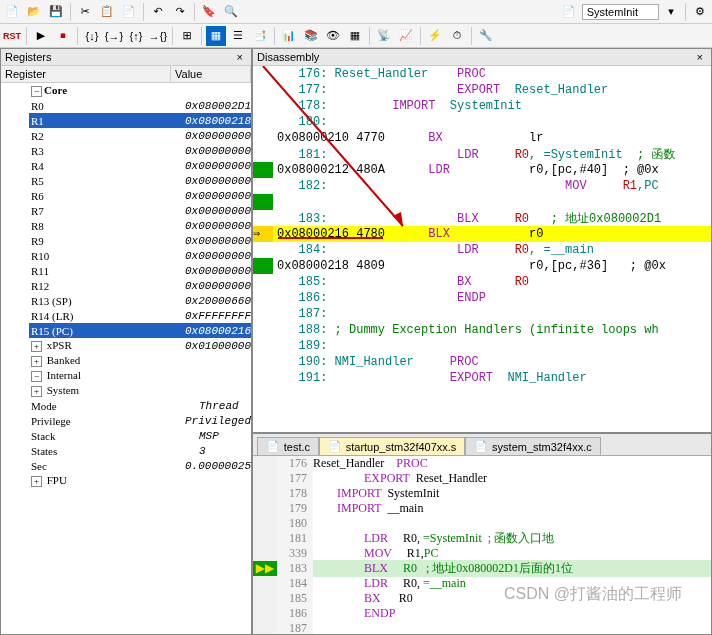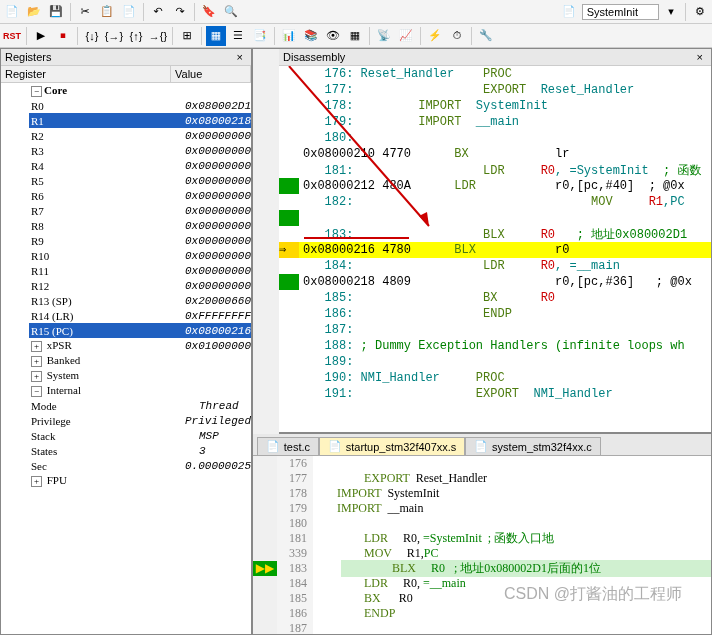--- a/index.html
+++ b/index.html
@@ -18,42 +18,42 @@
 .reg-tree { overflow:auto; flex:1; font-family:Tahoma; font-size:11px; }
 .tree-row { display:flex; align-items:center; height:15px; white-space:nowrap;margin-left:28px; }
 .tree-row .cell-name { width:170px; padding-left:2px; }
 .tree-row .cell-val { flex:1; font-family:'Courier New',monospace;font-style:italic; }
 .expander { display:inline-block; width:11px; height:11px; border:1px solid #888; text-align:center; line-height:9px; font-size:9px; margin-right:2px; cursor:pointer; }
 .indent1 { padding-left:14px; }
 .indent2 { padding-left:32px; }
 .sel { background:#2060c0; color:#fff; }
 .bold { font-weight:bold; }
 .right-side { flex:1; display:flex; flex-direction:column; border:1px solid #888; overflow:hidden; }
-.disasm-panel { flex:1; display:flex; flex-direction:column; background:#fff; border-bottom:2px solid #888; overflow:hidden;margin-left:26px; }
+.disasm-panel { flex:1; display:flex; flex-direction:column; background:#fff; border-bottom:2px solid #888; overflow:hidden; }
 .disasm-body { flex:1; overflow:auto; font-family:'Courier New',monospace; font-size:12px; position:relative; }
 .dline { display:flex; height:16px; align-items:center; white-space:pre; }
 .gutter { width:20px; height:16px; flex-shrink:0; }
 .green { background:#00a000; }
 .yellow-arrow { background:#ffd800; }
 .dcontent { flex:1; padding-left:4px; }
 .lineno { color:#008080; }
-.kw-blue { color:#4d7c0f; }
+.kw-blue { color:#a21caf; }
 .kw-red { color:#cc0000; }
 .comment { color:#008000; }
 .hl-yellow { background:#ffff00; }
 .source-panel { height:200px; display:flex; flex-direction:column; background:#fff; }
 .tabs { display:flex; background:#e8e8e8; border-bottom:1px solid #aaa; height:22px; align-items:flex-end; padding-left:4px; gap:0; }
 .tab { padding:2px 8px; border:1px solid #aaa; border-bottom:none; background:#e0e0e0; font-size:11px; display:flex; align-items:center; gap:4px; cursor:pointer; }
 .tab.active { background:#fff4c0; }
 .src-body { flex:1; overflow:auto; font-family:Liberation Serif, serif; font-size:12px; position:relative; }
 .sline { display:flex; height:15px; align-items:center; white-space:pre; }
 .sline .sgutter { width:24px; height:15px; flex-shrink:0; background:#f0f0f0; }
 .sline .snum { width:36px; text-align:right; padding-right:6px; color:#888; background:#f4f4f4; flex-shrink:0; }
 .sline .scontent { flex:1; }
-.hl-green-light { background:#d0f0d0;margin-left:28px; }
+.hl-green-light { background:#d0f0d0; }
 .red-arrow { position:absolute; pointer-events:none; }
 .watermark { position:absolute; right:30px; bottom:30px; color:rgba(120,120,120,0.6); font-size:16px; font-family:Arial; pointer-events:none; }
 </style>
 </head>
 <body>
 
 <div class="toolbar-row">
   <div class="tbtn">📄</div>
   <div class="tbtn">📂</div>
   <div class="tbtn">💾</div>
@@ -188,25 +188,25 @@
         </div>
         <div class="tree-row">
           <span class="cell-name indent1"><span class="expander">+</span> xPSR</span>
           <span class="cell-val">0x01000000</span>
         </div>
         <div class="tree-row">
           <span class="cell-name"><span class="expander">+</span> Banked</span>
           <span class="cell-val"></span>
         </div>
         <div class="tree-row">
+          <span class="cell-name"><span class="expander">−</span> Internal</span>
+          <span class="cell-val"></span>
+        </div>
+        <div class="tree-row">
           <span class="cell-name"><span class="expander">+</span> System</span>
-          <span class="cell-val"></span>
-        </div>
-        <div class="tree-row">
-          <span class="cell-name"><span class="expander">−</span> Internal</span>
           <span class="cell-val"></span>
         </div>
         <div class="tree-row">
           <span class="cell-name indent2">Mode</span>
           <span class="cell-val">Thread</span>
         </div>
         <div class="tree-row">
           <span class="cell-name indent2">Privilege</span>
           <span class="cell-val">Privileged</span>
         </div>
@@ -237,21 +237,20 @@
       </div>
       <div class="disasm-body" id="disbody">
         <svg class="red-arrow" style="left:0;top:0;width:100%;height:100%;position:absolute">
           <line x1="10" y1="0" x2="150" y2="160" stroke="#cc0000" stroke-width="2"></line>
           <polygon points="150,160 140,150 148,146" fill="#cc0000"></polygon>
           <line x1="25" y1="172" x2="130" y2="172" stroke="#cc0000" stroke-width="2"></line>
         </svg>
       <div class="dline"><div class="gutter "></div><div class="dcontent"><span class="lineno">   176: Reset_Handler    <span class="kw-blue">PROC</span></span></div></div>
           <div class="dline"><div class="gutter "></div><div class="dcontent"><span class="lineno">   177:                  <span class="kw-blue">EXPORT</span>  Reset_Handler</span></div></div>
           <div class="dline"><div class="gutter "></div><div class="dcontent"><span class="lineno">   178:         <span class="kw-blue">IMPORT</span>  SystemInit</span></div></div>
-          <div class="dline"><div class="gutter "></div><div class="dcontent"><span class="lineno">   179:         <span class="kw-blue">IMPORT</span>  __main</span></div></div>
           <div class="dline"><div class="gutter "></div><div class="dcontent"><span class="lineno">   180: </span></div></div>
           <div class="dline"><div class="gutter "></div><div class="dcontent">0x08000210 4770      <span class="kw-blue">BX</span>            lr</div></div>
           <div class="dline"><div class="gutter "></div><div class="dcontent"><span class="lineno">   181:                  <span class="kw-blue">LDR</span>     <span class="kw-red">R0</span>, =SystemInit  <span class="comment">; 函数</span></span></div></div>
           <div class="dline"><div class="gutter green"></div><div class="dcontent">0x08000212 480A      <span class="kw-blue">LDR</span>           r0,[pc,#40]  ; @0x</div></div>
           <div class="dline"><div class="gutter "></div><div class="dcontent"><span class="lineno">   182:                                 <span class="kw-blue">MOV</span>     <span class="kw-red">R1</span>,PC</span></div></div>
           <div class="dline"><div class="gutter green"></div></div>
           <div class="dline"><div class="gutter "></div><div class="dcontent"><span class="lineno">   183:                  <span class="kw-blue">BLX</span>     <span class="kw-red">R0</span>   <span class="comment">; 地址0x080002D1</span></span></div></div>
           <div class="dline hl-yellow"><div class="gutter yellow-arrow"><span style="color:#000">⇒</span></div><div class="dcontent">0x08000216 4780      <span class="kw-blue">BLX</span>           r0</div></div>
           <div class="dline"><div class="gutter "></div><div class="dcontent"><span class="lineno">   184:                  <span class="kw-blue">LDR</span>     <span class="kw-red">R0</span>, =__main</span></div></div>
           <div class="dline"><div class="gutter green"></div><div class="dcontent">0x08000218 4809                    r0,[pc,#36]   ; @0x</div></div>
@@ -274,21 +273,21 @@
         <div class="tab active">
             <span>📄</span>
             <span>startup_stm32f407xx.s</span>
           </div>
         <div class="tab">
             <span>📄</span>
             <span>system_stm32f4xx.c</span>
           </div>
       </div>
       <div class="src-body" id="srcbody">
-          <div class="sline"><div class="sgutter"></div><div class="snum">176</div></div>
+          <div class="sline"><div class="sgutter"></div><div class="snum">176</div><div class="scontent">Reset_Handler    <span class="kw-blue">PROC</span></div></div>
           <div class="sline"><div class="sgutter"></div><div class="snum">177</div><div class="scontent">                 <span class="kw-blue">EXPORT</span>  Reset_Handler</div></div>
           <div class="sline"><div class="sgutter"></div><div class="snum">178</div><div class="scontent">        <span class="kw-blue">IMPORT</span>  SystemInit</div></div>
           <div class="sline"><div class="sgutter"></div><div class="snum">179</div><div class="scontent">        <span class="kw-blue">IMPORT</span>  __main</div></div>
           <div class="sline"><div class="sgutter"></div><div class="snum">180</div><div class="scontent"></div></div>
           <div class="sline"><div class="sgutter"></div><div class="snum">181</div><div class="scontent">                 <span class="kw-blue">LDR</span>     R0, <span class="comment">=SystemInit  ; 函数入口地</span></div></div>
           <div class="sline"><div class="sgutter"></div><div class="snum">339</div><div class="scontent">                 <span class="kw-blue">MOV</span>     R1,<span class="comment">PC</span></div></div>
           <div class="sline"><div class="sgutter"><span style="background:#00a000;color:#ffd800;display:inline-block;width:100%;height:100%;text-align:center">▶▶</span></div><div class="snum">183</div><div class="scontent hl-green-light">                 <span class="kw-blue">BLX</span>     <span class="comment">R0   ; 地址0x080002D1后面的1位</span></div></div>
           <div class="sline"><div class="sgutter"></div><div class="snum">184</div><div class="scontent">                 <span class="kw-blue">LDR</span>     R0, <span class="comment">=__main</span></div></div>
           <div class="sline"><div class="sgutter"></div><div class="snum">185</div><div class="scontent">                 <span class="kw-blue">BX</span>      R0</div></div>
           <div class="sline"><div class="sgutter"></div><div class="snum">186</div><div class="scontent">                 <span class="kw-blue">ENDP</span></div></div>

